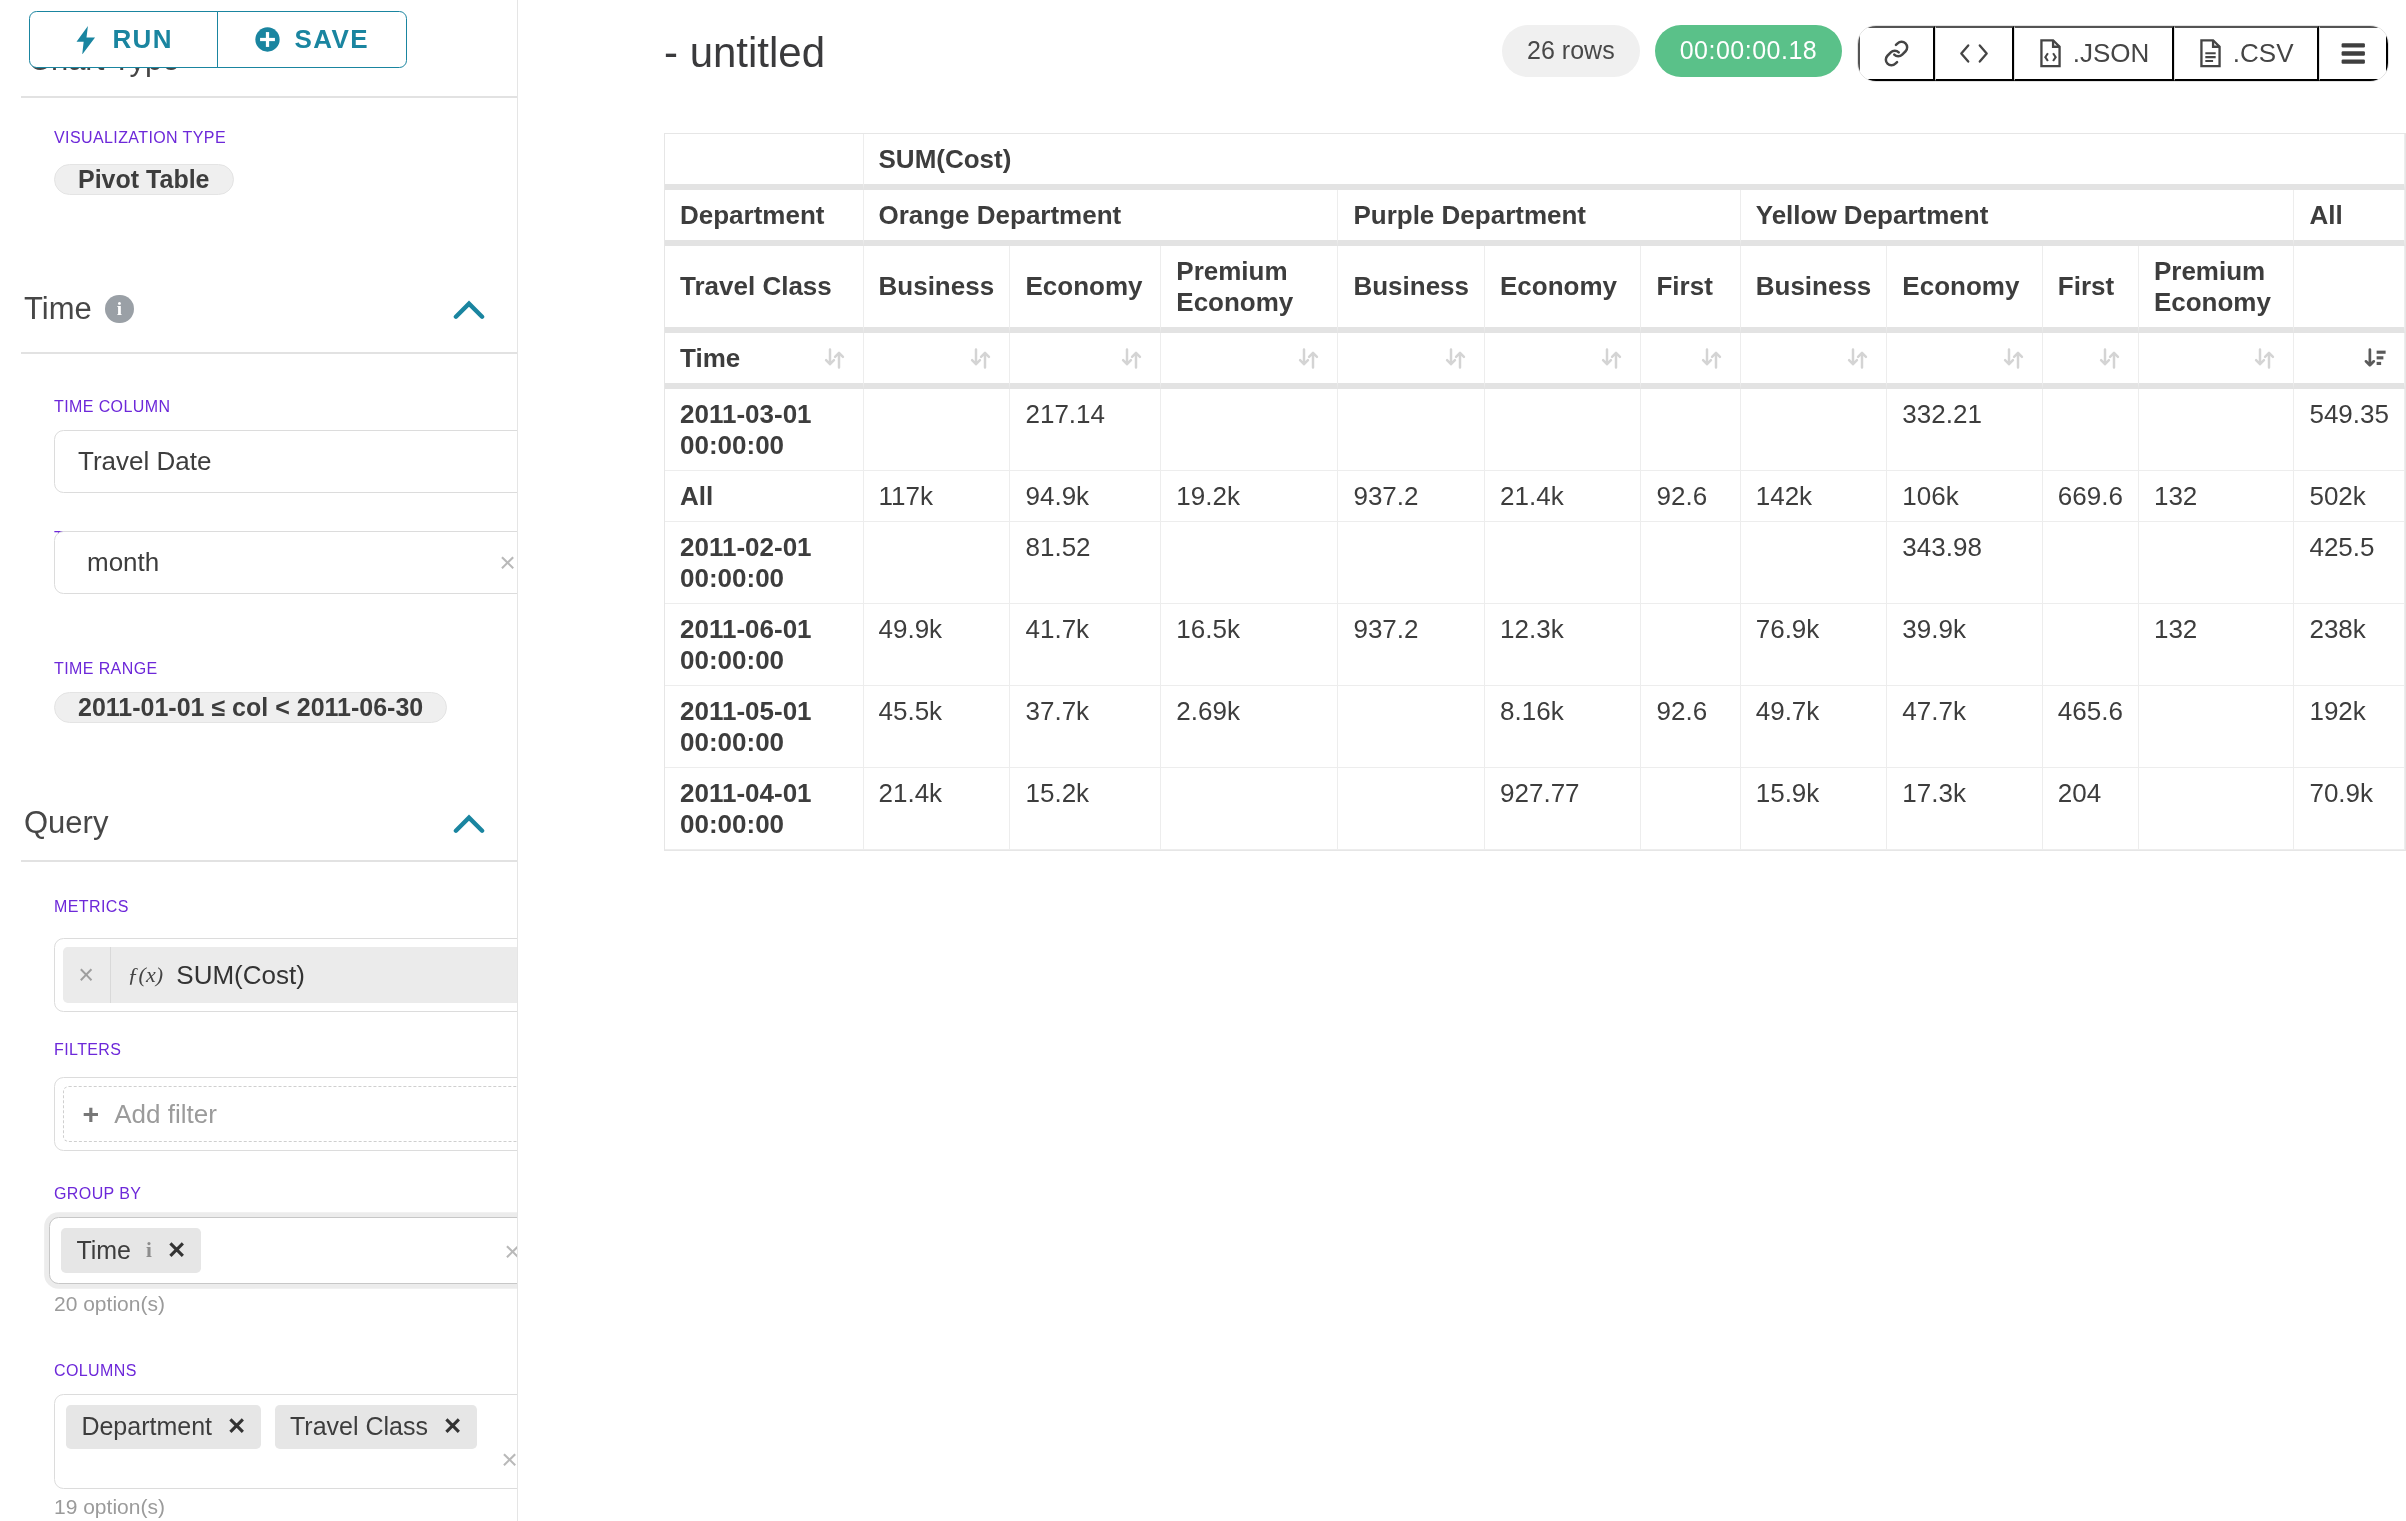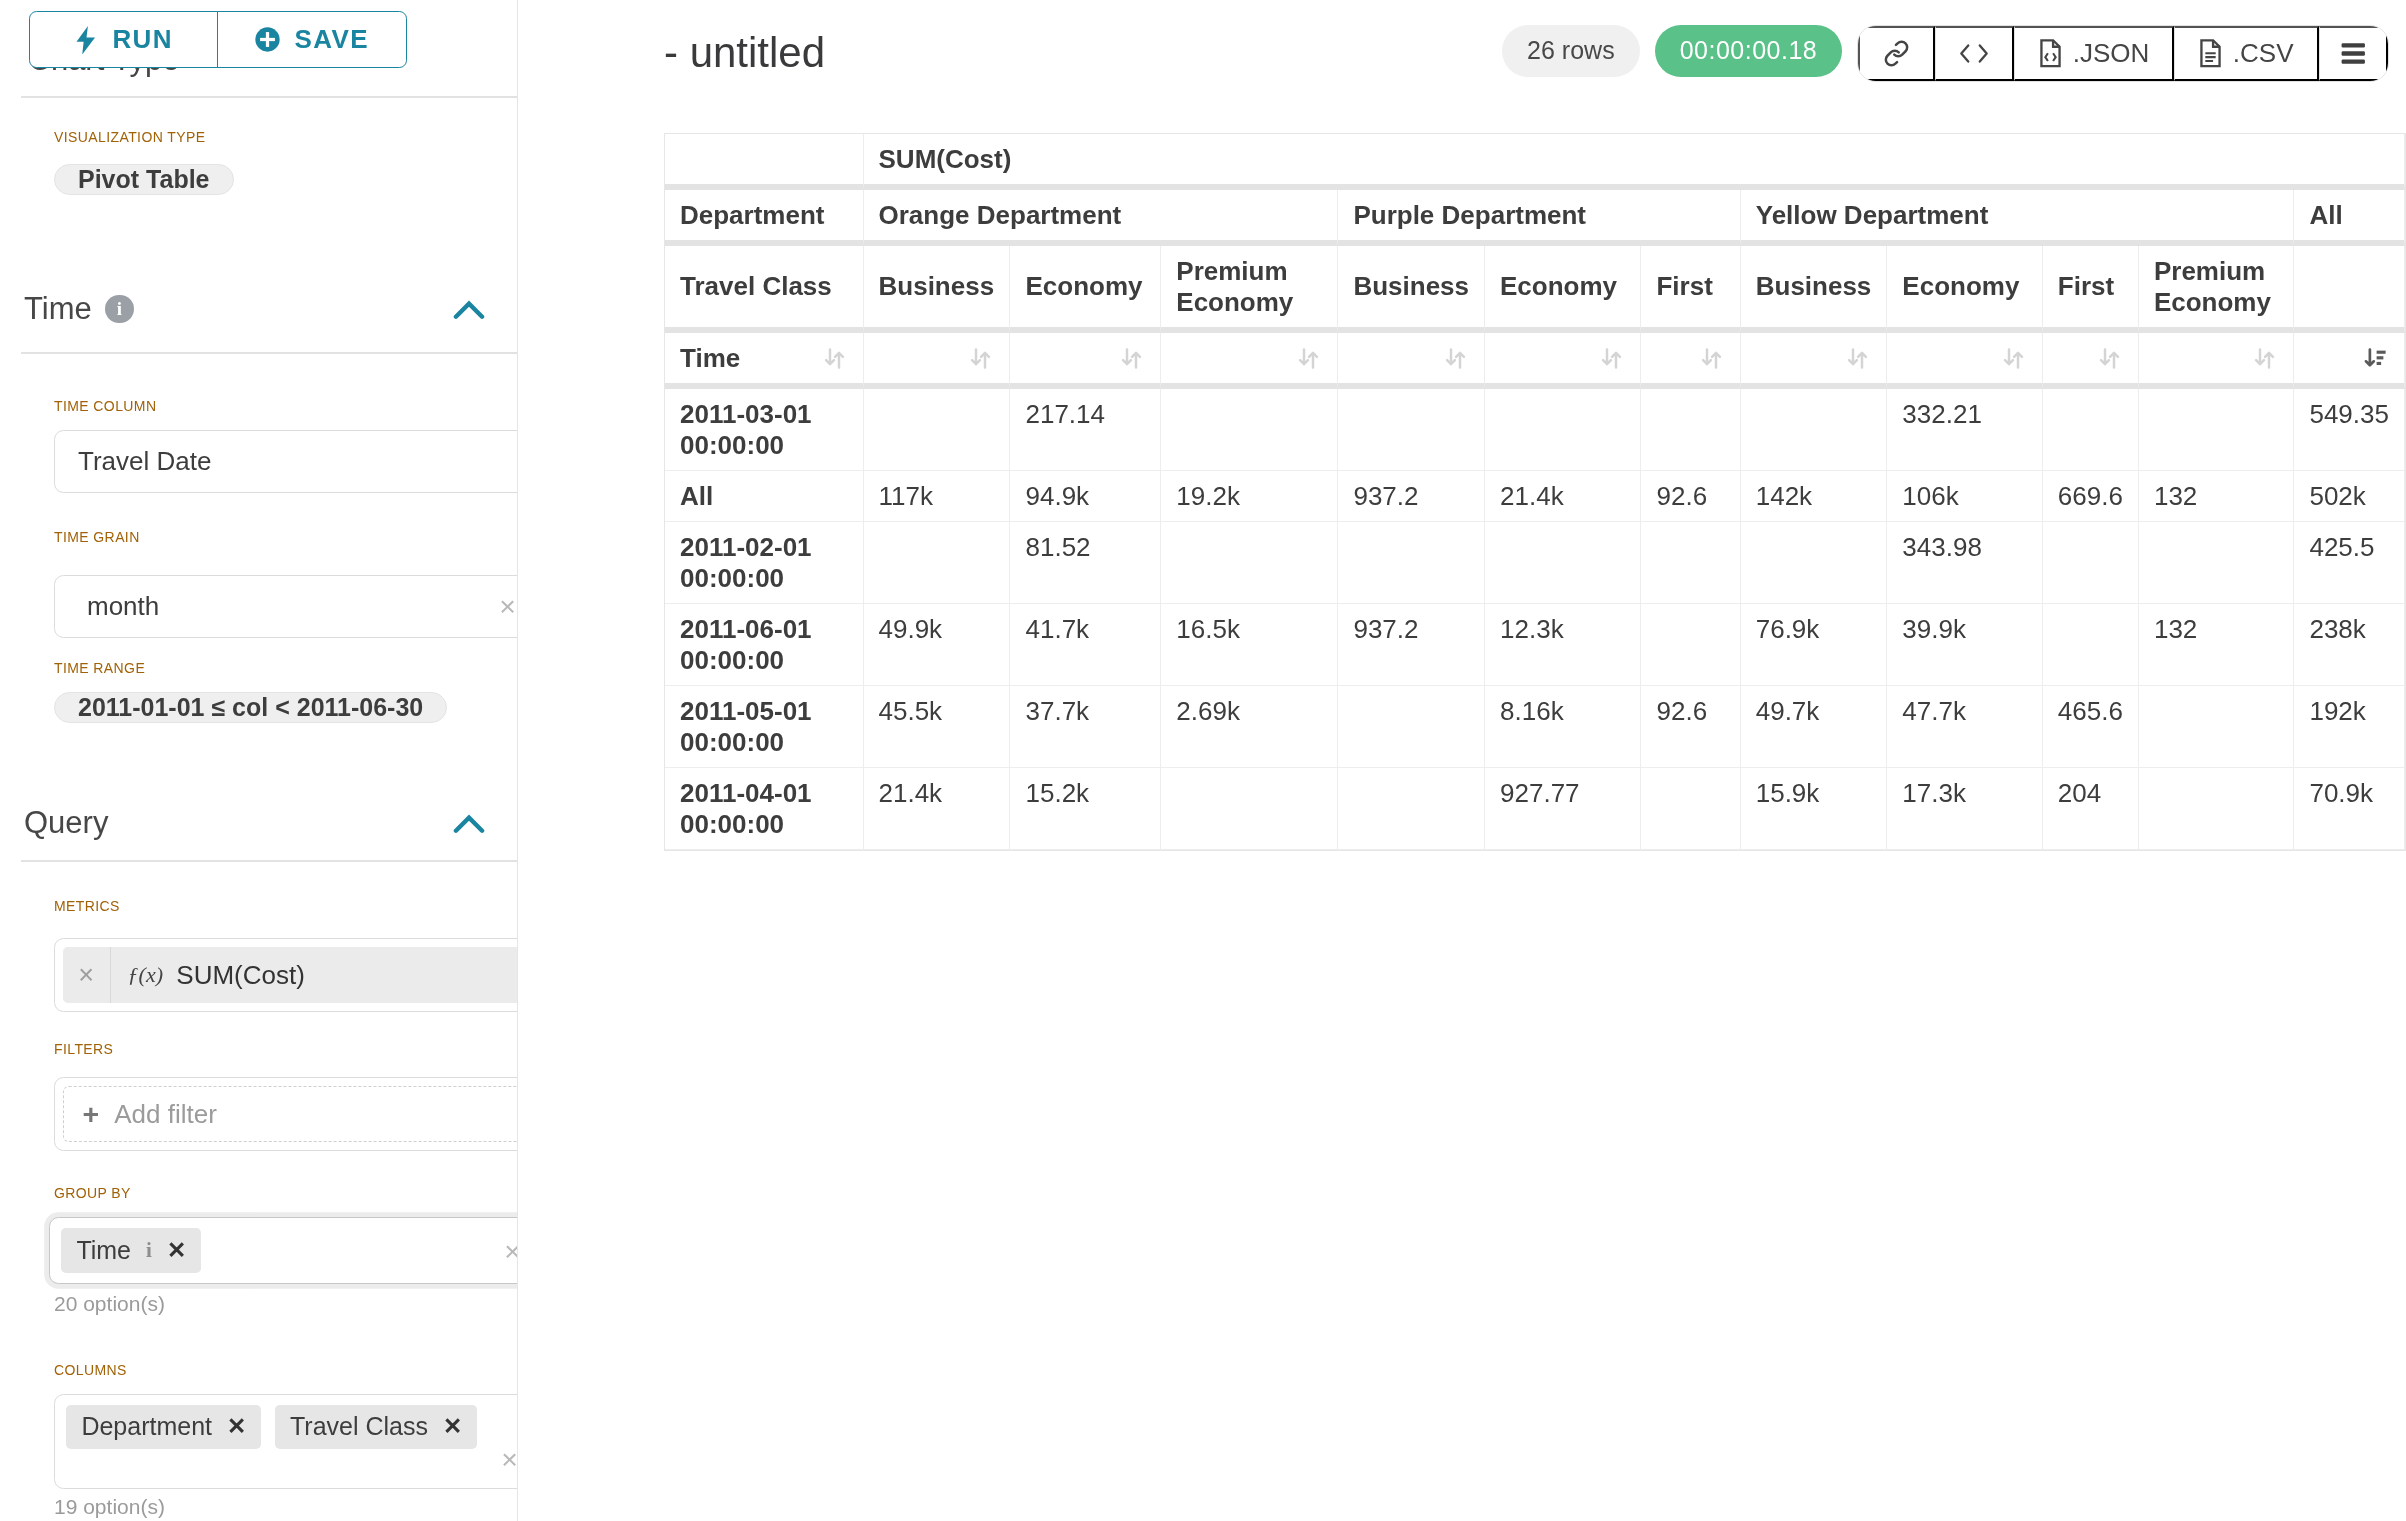--- a/index.html
+++ b/index.html
@@ -12,21 +12,21 @@
   .clipped-heading { position:absolute; top:42px; left:28.5px; font-size:31px; color:#454545; font-weight:500; z-index:1; }
   .run-save { position:absolute; top:11.4px; left:28.5px; display:flex; z-index:2; }
   .tbtn { display:flex; align-items:center; justify-content:center; gap:13.3px;
           width:190px; height:57px; background:#fff; border:1.9px solid #1a85a0;
           color:#1a85a0; font-size:26px; font-weight:700; letter-spacing:1.4px; cursor:pointer; }
   .tbtn.first { border-radius:7.6px 0 0 7.6px; }
   .tbtn.second { border-radius:0 7.6px 7.6px 0; margin-left:-1.9px; }
   .blue-dot { position:absolute; top:67px; width:8.6px; height:5.7px; background:#4fa8d8; border-radius:1px; z-index:1; }
   .hdivider { position:absolute; left:21px; height:1.9px; background:#e2e2e2; }
 
-  .side-label { position:absolute; left:54px; font-size:14px; font-weight:500; color:#a16207; letter-spacing:0.4px; }
+  .side-label { position:absolute; left:54px; font-size:16px; font-weight:500; color:#6d28d9; letter-spacing:0.4px; }
   .pill { display:inline-flex; align-items:flex-start; background:#efefef; border:1.9px solid #e4e4e4;
           border-radius:950px; font-size:25px; color:#3d3d3d; padding:0 23px;font-weight:bold; }
   .section-head { position:absolute; left:24px; right:32px; display:flex; align-items:center; gap:13.3px;
                   font-size:31px; color:#474747; }
   .info-circle { display:inline-flex; align-items:center; justify-content:center; width:28.5px; height:28.5px;
                  border-radius:50%; background:#9aa0a6; color:#fff; font-size:19px; font-weight:700;
                  font-family:"Liberation Serif", serif; }
   .chev-up { margin-left:auto; }
 
   .select { position:absolute; left:54px; width:527px; height:63px; border:1.9px solid #dcdcdc;
@@ -139,21 +139,21 @@
 
   <div class="side-label" style="top:398px;">TIME COLUMN</div>
   <div class="select" style="top:430px;">
     <span>Travel Date</span>
     <span class="controls">
         <span class="caret-down"></span>
       </span>
   </div>
 
   <div class="side-label" style="top:529px;">TIME GRAIN</div>
-  <div class="select" style="top:575px;padding-left:32px;">
+  <div class="select" style="top:531px;padding-left:32px;">
     <span>month</span>
     <span class="controls">
       <span class="x-clear">×</span>
       <span class="caret-down"></span>
     </span>
   </div>
 
   <div class="side-label" style="top:660px;">TIME RANGE</div>
   <div class="pill" style="position:absolute; left:54px; top:692px;">
     <span>2011-01-01 ≤ col &lt; 2011-06-30</span>

